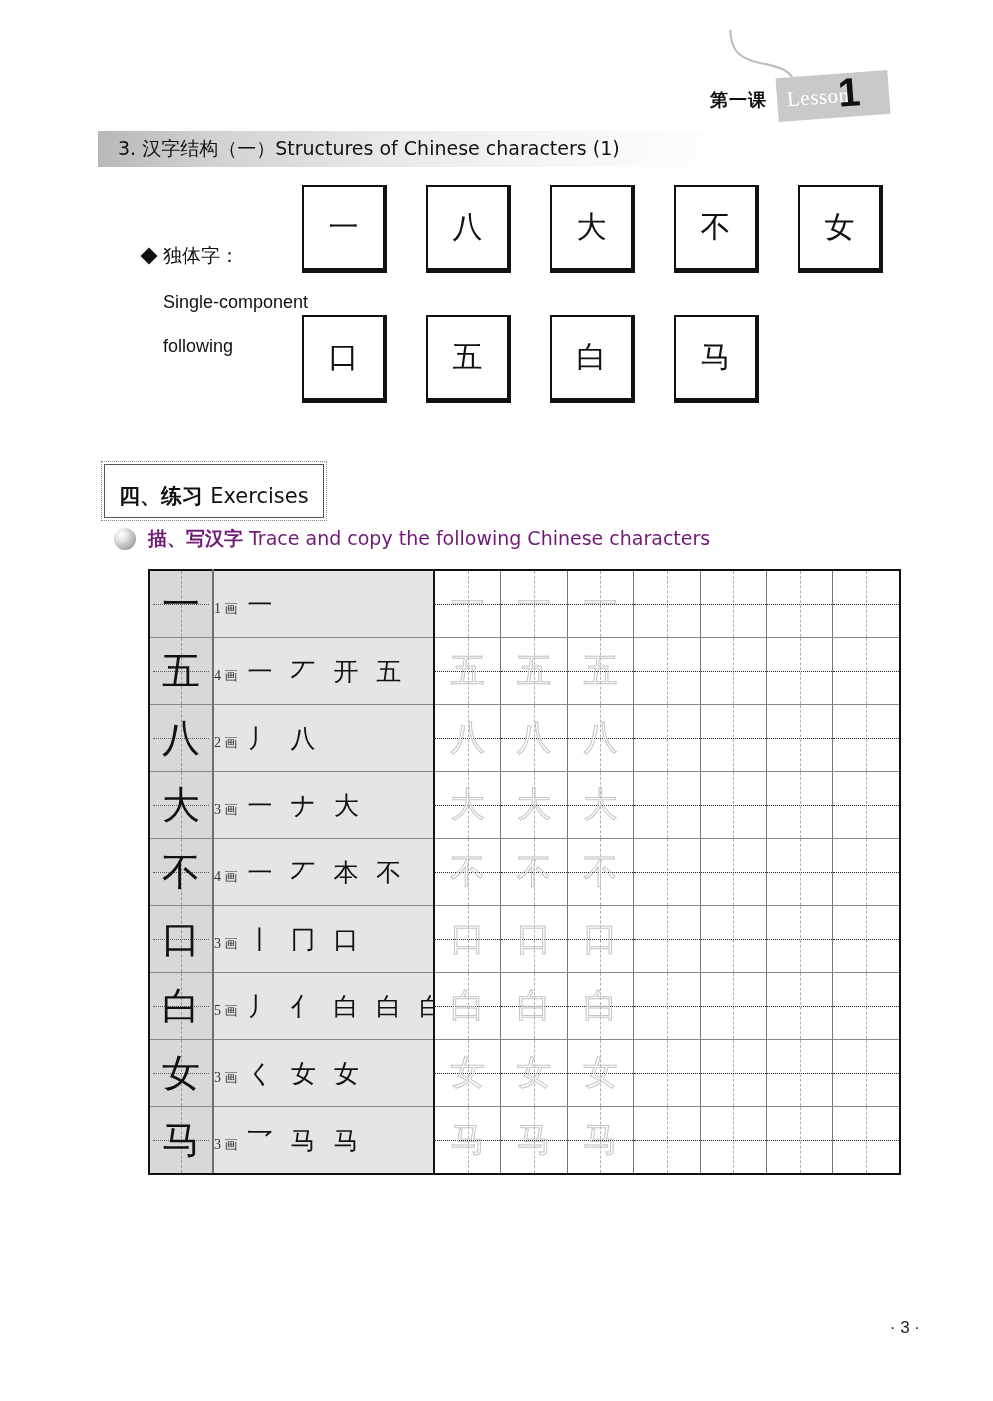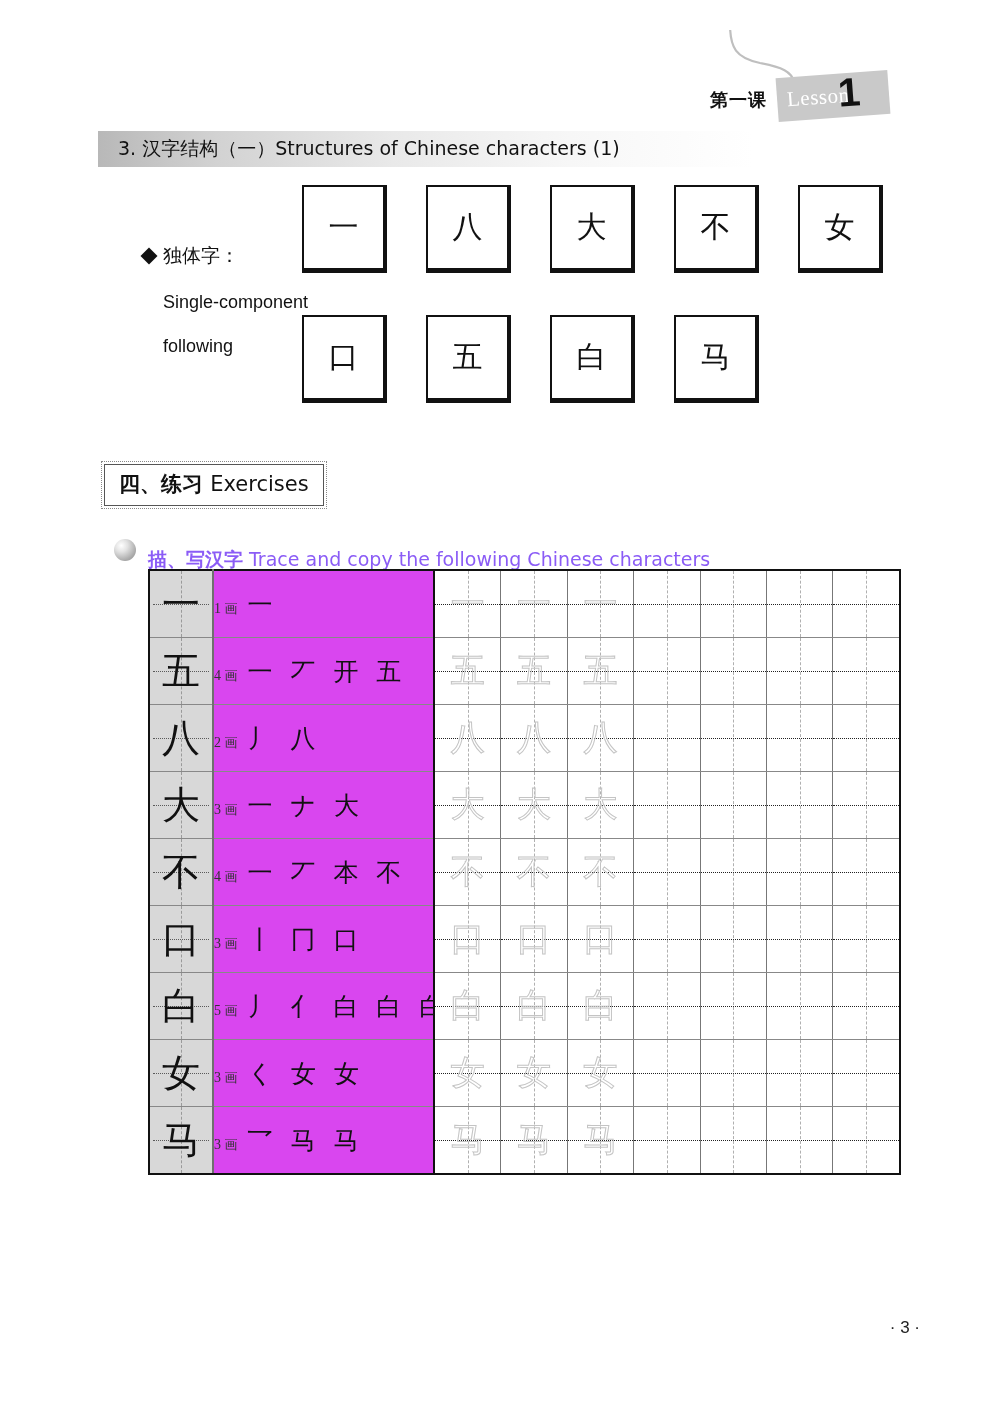--- a/index.html
+++ b/index.html
@@ -155,21 +155,21 @@
   }
 
   
   #exercises-heading {
     position: absolute;
     top: 464px;
     left: 104px;
     border: 1px solid #555555;
     outline: 1px dotted #888888;
     outline-offset: 2px;
-    padding: 5px 14px 7px 14px;
+    padding: 17px 14px 7px 14px;
     background: #ffffff;
   }
   #exercises-heading-text {
     font-family: "DejaVu Sans", sans-serif;
     font-size: 21px;
     font-weight: bold;
     color: #111111;
     white-space: nowrap;
   }
 
@@ -185,23 +185,22 @@
     width: 22px;
     height: 22px;
     border-radius: 50%;
     background: radial-gradient(circle at 33% 30%, #ffffff 0%, #e2e2e2 30%, #a8a8a8 72%, #8a8a8a 100%);
     margin-right: 12px;
     flex: 0 0 auto;
   }
   #trace-instruction-text {
     font-family: "DejaVu Sans", sans-serif;
     font-size: 19px;
-    color: #8b5cf6;
+    color: #701a75;
     white-space: nowrap;
-    margin-top: 21px;
   }
   #trace-instruction-text .cn {
     font-weight: bold;
   }
 
   
   #practice-table {
     position: absolute;
     top: 569px;
     left: 148px;
@@ -247,21 +246,21 @@
   }
   .char-cell-inner .glyph {
     position: relative;
     z-index: 2;
     font-family: "DejaVu Sans", sans-serif;
     font-size: 38px;
     color: #111111;
   }
   .col-strokes {
     width: 219px;
-    background: #d946ef;
+    background: #e5e5e5;
     border-left: 2px solid #6f6f6f !important;
     border-right: 2px solid #111111 !important;
     padding-left: 10px;
     vertical-align: middle;
     white-space: nowrap;
   }
   .stroke-count {
     font-family: "Liberation Serif", serif;
     font-size: 14px;
     color: #333333;

